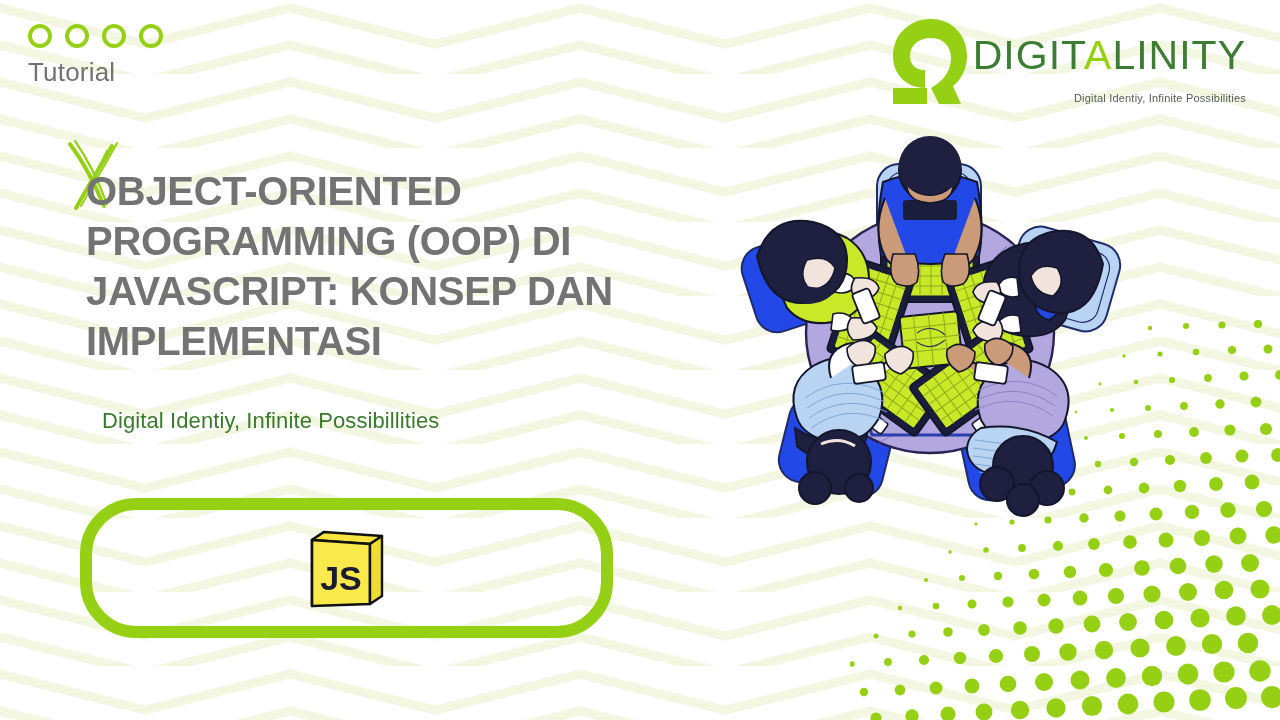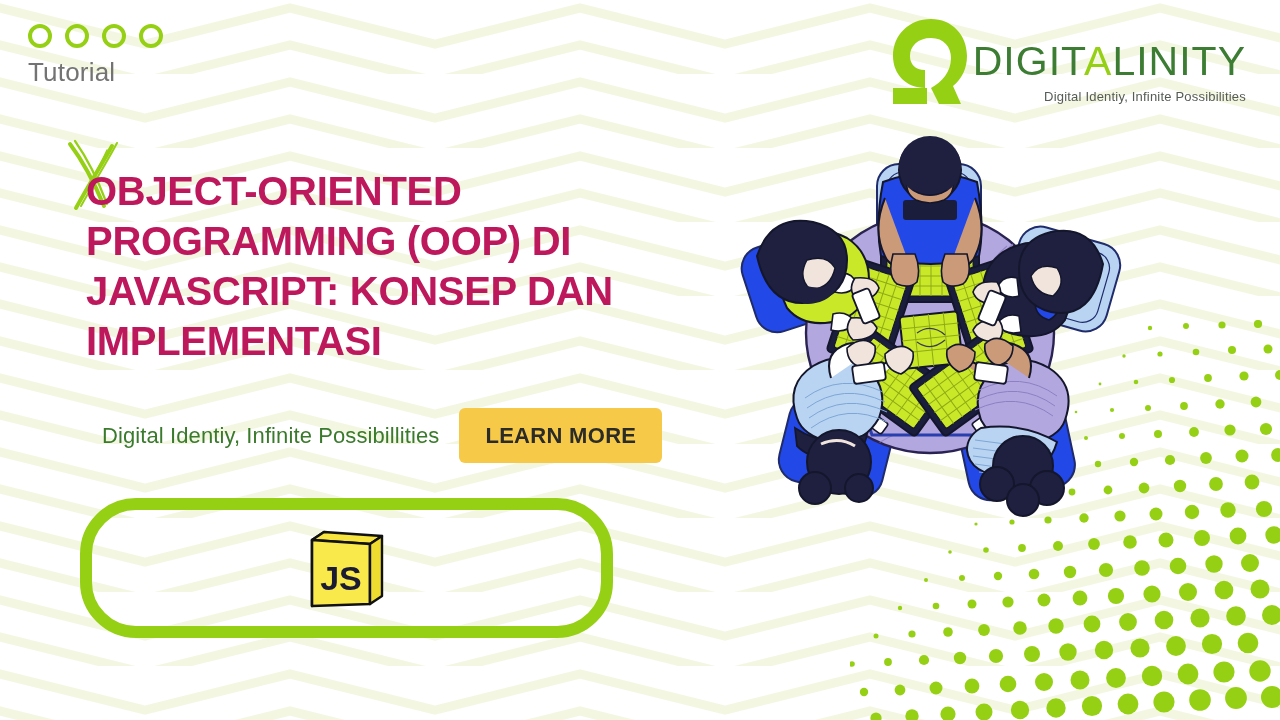--- a/index.html
+++ b/index.html
@@ -66,22 +66,22 @@
   #logo-wordmark {
     font-size:41px;
     font-weight:400;
     letter-spacing:1px;
     line-height:1;
     color:#3c7d33;
     white-space:nowrap;
   }
   #logo-wordmark .accent-letter { color:#96d015; }
   #logo-tagline {
-    margin-top:7px;
-    font-size:13px;
+    margin-top:16px;
+    font-size:11px;
     color:#555b55;
     letter-spacing:.2px;
     text-align:right;
     white-space:nowrap;
   }
 
   
   #headline-block {
     position:absolute;
     left:86px; top:166px;
@@ -91,21 +91,21 @@
   #brush-x {
     position:absolute;
     left:-26px; top:-28px;
     width:66px; height:74px;
     z-index:-1;
   }
   #headline {
     font-size:40px;
     line-height:1.25;
     font-weight:bold;
-    color:#be185d;
+    color:#737373;
     letter-spacing:-.3px;
     text-transform:uppercase;
   }
 
   
   #cta-row {
     position:absolute;
     left:102px; top:408px;
     z-index:5;
     display:flex;
@@ -353,21 +353,20 @@
         <path d="M52 8 C42 26 28 48 16 70" stroke-width="4"></path>
         <path d="M57 5 C47 24 33 46 21 68" stroke-width="2"></path>
         <path d="M47 12 C39 30 27 50 18 66" stroke-width="1.4"></path>
       </g>
     </svg>
     <h1 id="headline">OBJECT-ORIENTED PROGRAMMING (OOP) DI JAVASCRIPT: KONSEP DAN IMPLEMENTASI</h1>
   </div>
 
   <div id="cta-row">
     <div id="subtitle">Digital Identiy, Infinite Possibillities</div>
-    <button id="learn-more-button">LEARN MORE</button>
   </div>
 
   <div id="tech-pill">
     <svg id="js-cube" viewBox="0 0 78 80" aria-hidden="true">
 
       <path d="M4 12 L16 4 L16 70 L4 78 Z" fill="#f7e43f" stroke="#111111" stroke-width="2.4" stroke-linejoin="round"></path>
 
       <path d="M4 12 L16 4 L74 8 L62 16 Z" fill="#f7e43f" stroke="#111111" stroke-width="2.4" stroke-linejoin="round"></path>
 
       <path d="M4 12 L62 16 L62 76 L4 78 Z" fill="#f9e94a" stroke="#111111" stroke-width="2.6" stroke-linejoin="round"></path>

